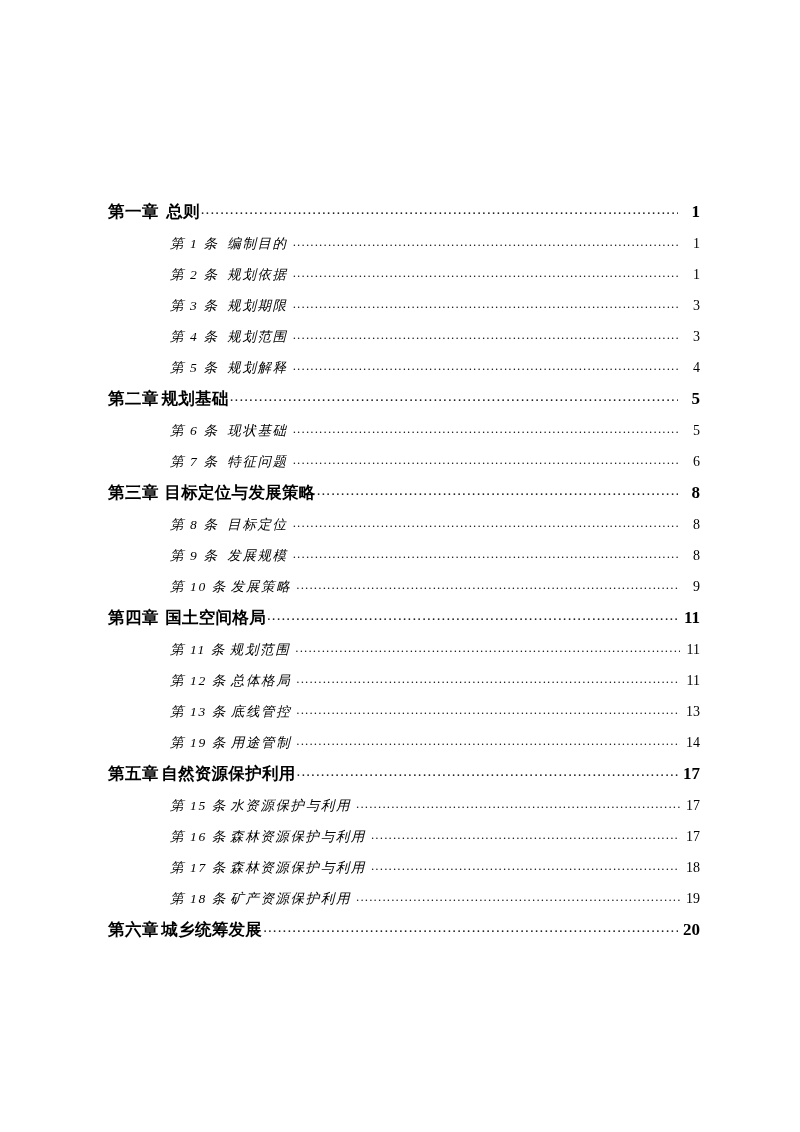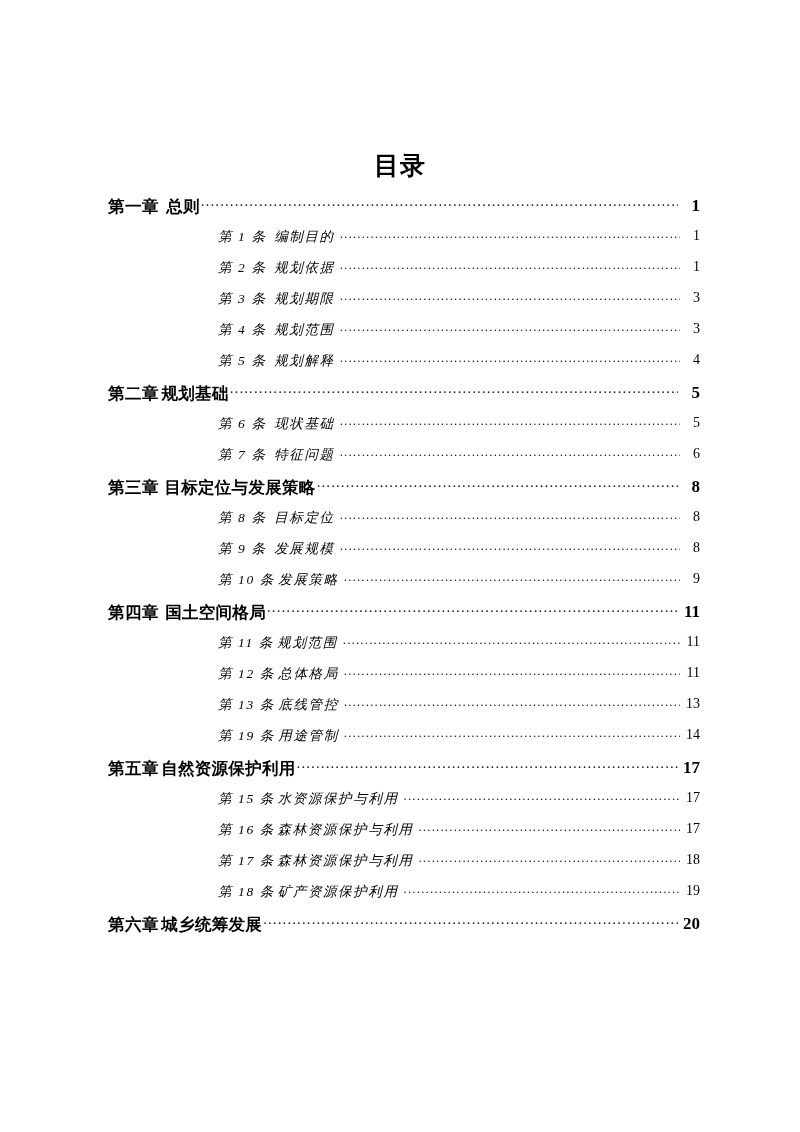--- a/index.html
+++ b/index.html
@@ -37,21 +37,21 @@
 
   .toc-body {
     position: absolute;
     left: 108px;
     top: 196px;
     width: 592px;
   }
 
   .toc-entry {
     display: flex;
-    align-items: flex-start;
+    align-items: center;
     width: 100%;
     white-space: nowrap;
   }
 
   
   .lvl1 {
     height: 32px;
     font-family: "Liberation Sans", "DejaVu Sans", sans-serif;
     font-weight: bold;
     font-size: 16.5px;
@@ -87,21 +87,20 @@
     margin-left: 62px;
     width: 530px;
     font-family: "Liberation Serif", "DejaVu Serif", serif;
     font-size: 13.5px;
     font-weight: normal;
   }
   .lvl2 .e-num {
     flex: 0 0 auto;
     letter-spacing: 1.6px;
     font-style: italic;
-    margin-left: 48px;
   }
   .lvl2 .e-numgap { display: inline-block; }
   .lvl2 .e-text {
     flex: 0 0 auto;
     letter-spacing: 1.6px;
     font-style: italic;
   }
   .lvl2 .e-leader {
     flex: 1 1 auto;
     overflow: hidden;
@@ -121,21 +120,20 @@
     font-style: normal;
   }
 
   .leader-fill { white-space: nowrap; }
 </style>
 </head>
 <body>
 
 <div class="page">
 
-  <div class="toc-title">目录</div>
 
   <div class="toc-body">
       <div class="toc-entry lvl1">
         <span class="e-num">第一章</span>
         <span class="e-gap-wide"></span>
         <span class="e-text">总则</span>
         <span class="e-leader"><span class="leader-fill">............................................................................................................................................................................................................................</span></span>
         <span class="e-page">1</span>
       </div>
       <div class="toc-entry lvl2">

